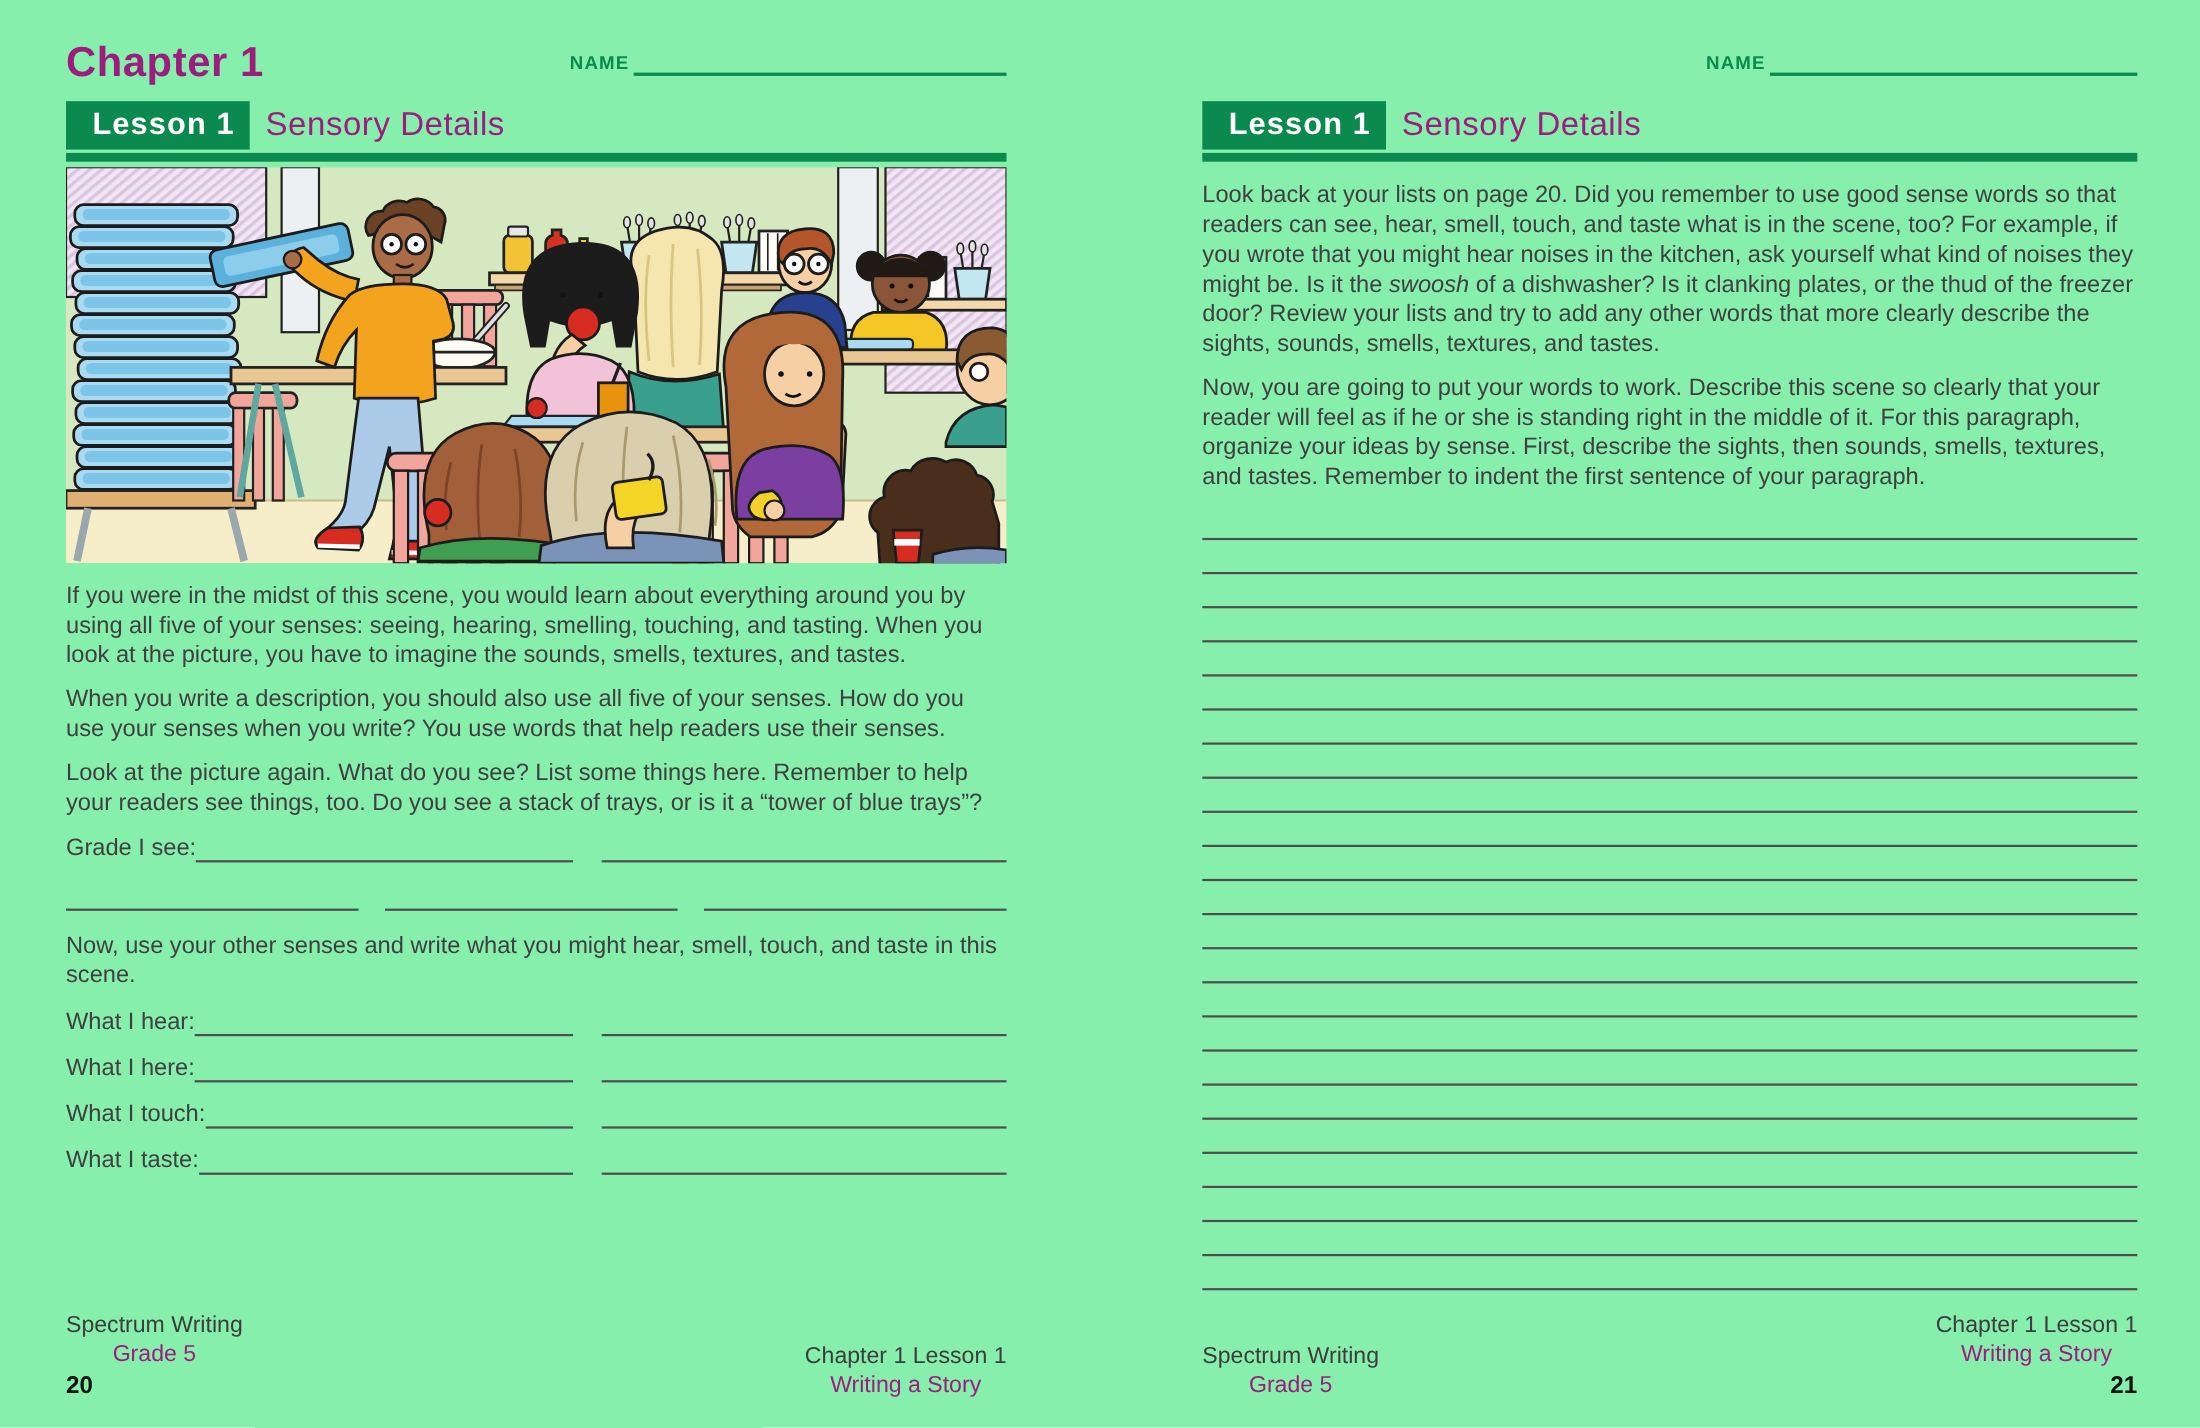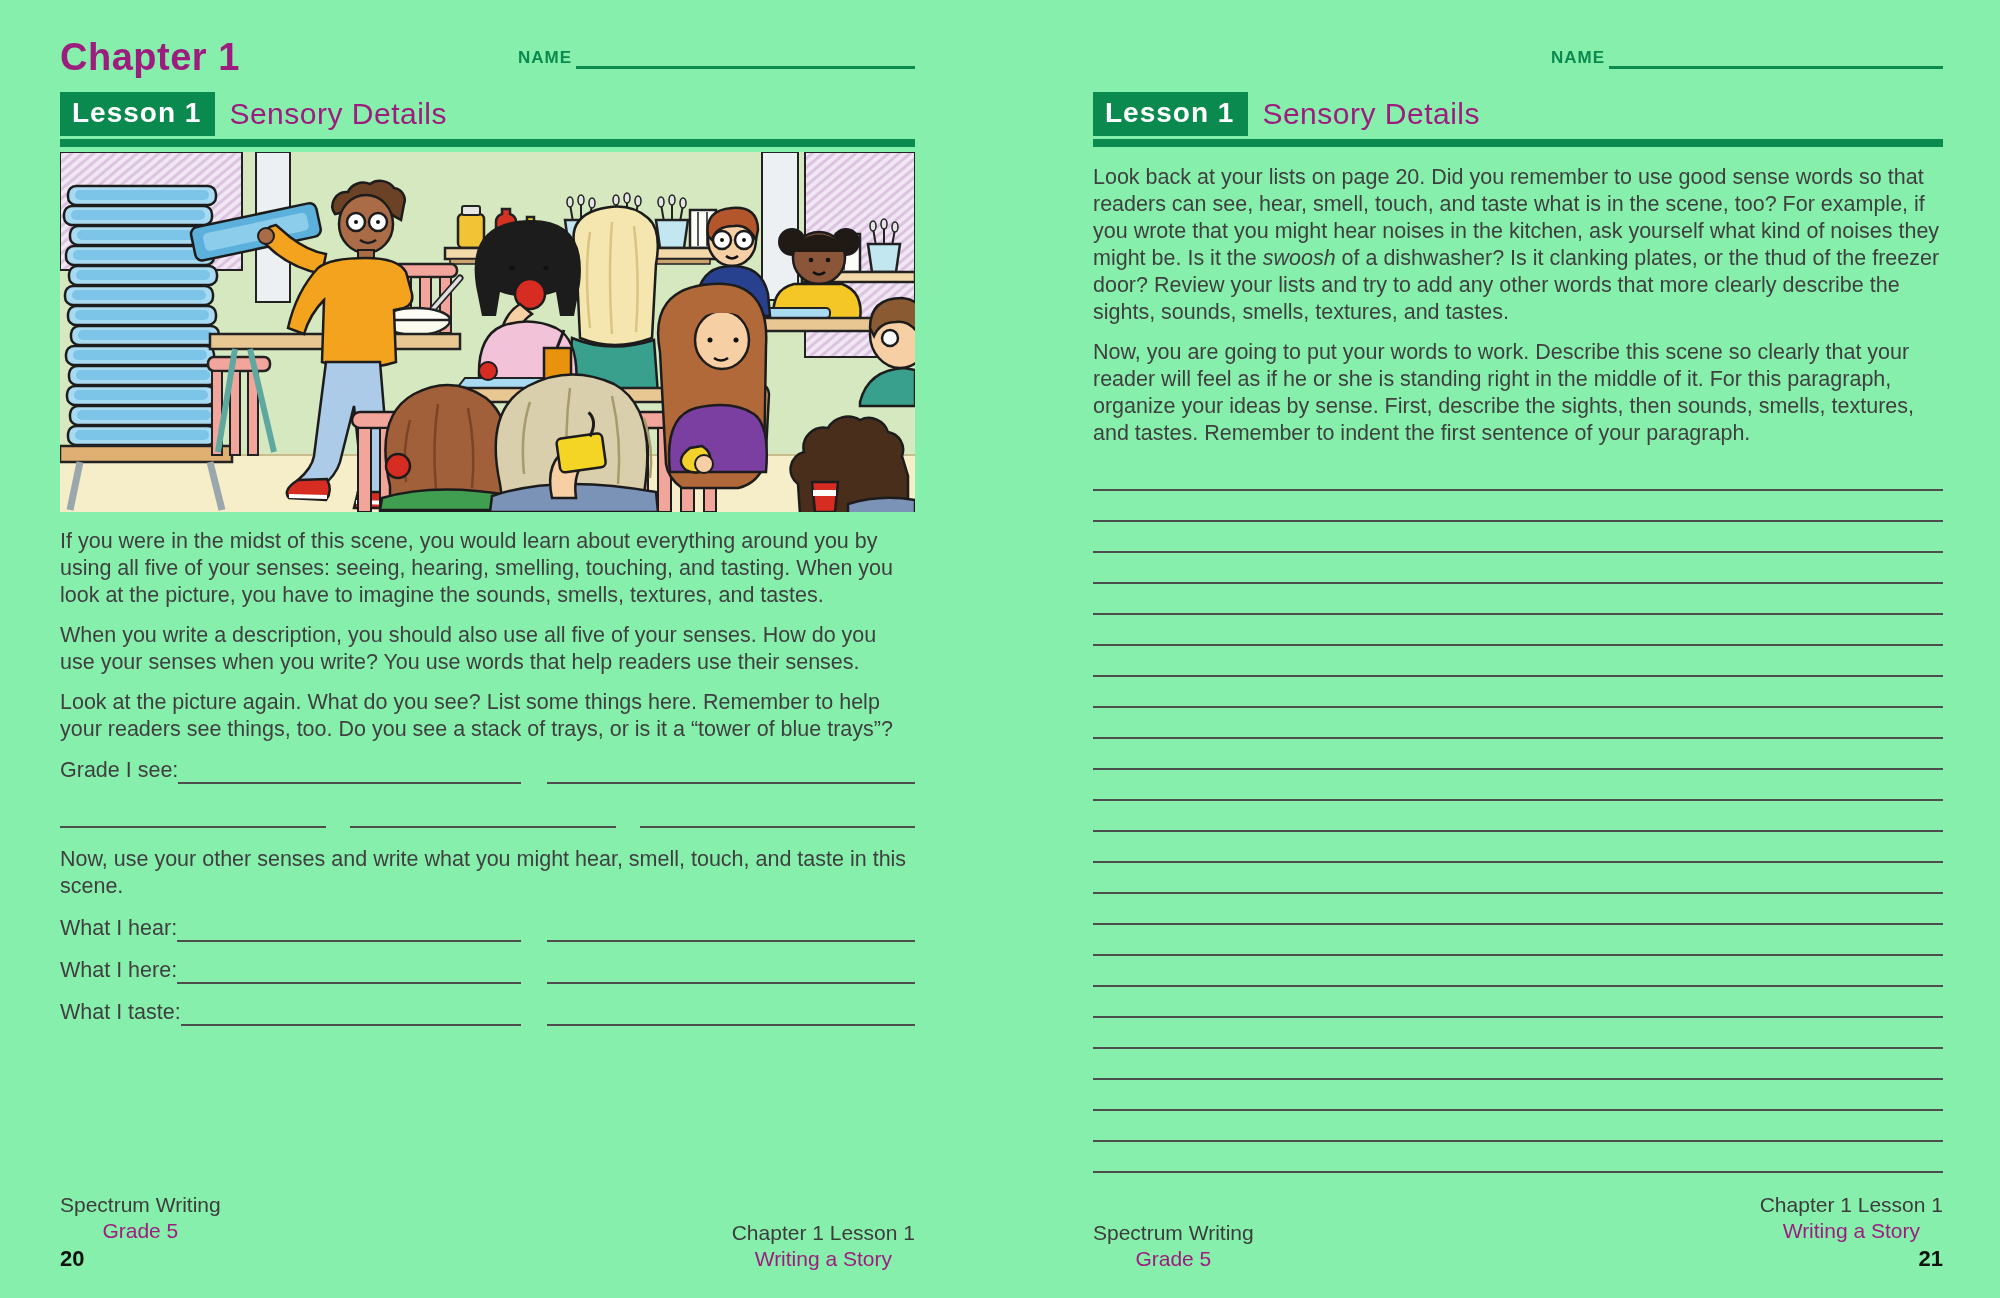--- a/index.html
+++ b/index.html
@@ -7,21 +7,21 @@
     position:relative;width:2000px;height:1298px;background:#86efac;overflow:hidden;
     font-family:"Liberation Sans", sans-serif;color:#3f3f3f;
   }
   .page{position:absolute;top:0;height:1298px;}
   #page-left{left:60px;width:855px;}
   #page-right{left:1093px;width:850px;}
 
   
   .chapter-title{position:absolute;top:36px;left:0;font-size:38px;font-weight:bold;color:var(--purple,#9d1d7f);letter-spacing:.5px;}
   .lesson-row{position:absolute;top:92px;left:0;display:flex;align-items:center;}
-  .lesson-badge{background:var(--green,#0a8a4e);color:#fff;font-weight:bold;font-size:28px;padding:5px 14px 7px 12px;letter-spacing:1px;}
+  .lesson-badge{background:var(--green,#0a8a4e);color:#fff;font-weight:bold;font-size:28px;padding:5px 14px 7px 24px;letter-spacing:1px;}
   .lesson-title{color:var(--purple,#9d1d7f);font-size:30px;margin-left:14px;letter-spacing:.5px;}
   .green-rule{position:absolute;top:139px;left:0;right:0;height:8px;background:var(--green,#0a8a4e);}
 
   .name-row{position:absolute;top:46px;left:458px;right:0;display:flex;align-items:flex-end;}
   .name-label{color:var(--green,#0a8a4e);font-weight:bold;font-size:17px;letter-spacing:1px;line-height:22px;}
   .name-line{flex:1;border-bottom:3px solid var(--green,#0a8a4e);height:20px;margin-left:4px;}
 
   
   .illustration{position:absolute;top:152px;left:0;width:855px;height:360px;}
 
@@ -328,20 +328,25 @@
             <span class="fill-label">What I hear:</span>
             <span class="w-line seg-flex"></span>
             <span class="w-line seg-fixed"></span>
           </div>
           <div class="sense-row">
             <span class="fill-label">What I here:</span>
             <span class="w-line seg-flex"></span>
             <span class="w-line seg-fixed"></span>
           </div>
           <div class="sense-row">
+            <span class="fill-label">What I touch:</span>
+            <span class="w-line seg-flex"></span>
+            <span class="w-line seg-fixed"></span>
+          </div>
+          <div class="sense-row">
             <span class="fill-label">What I taste:</span>
             <span class="w-line seg-flex"></span>
             <span class="w-line seg-fixed"></span>
           </div>
         </div>
     </div>
 
     <div class="footer">
       <div class="f-left">
         <div class="f-series">Spectrum Writing</div>

